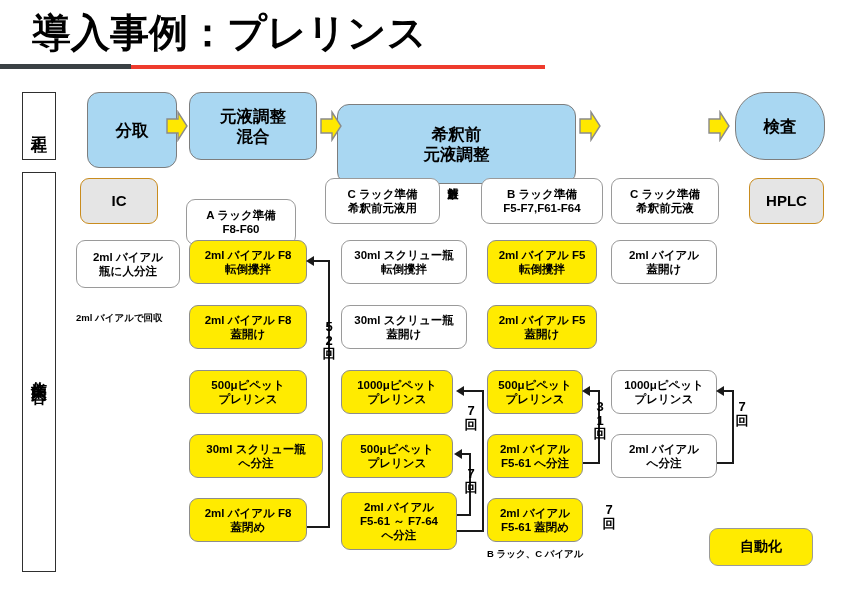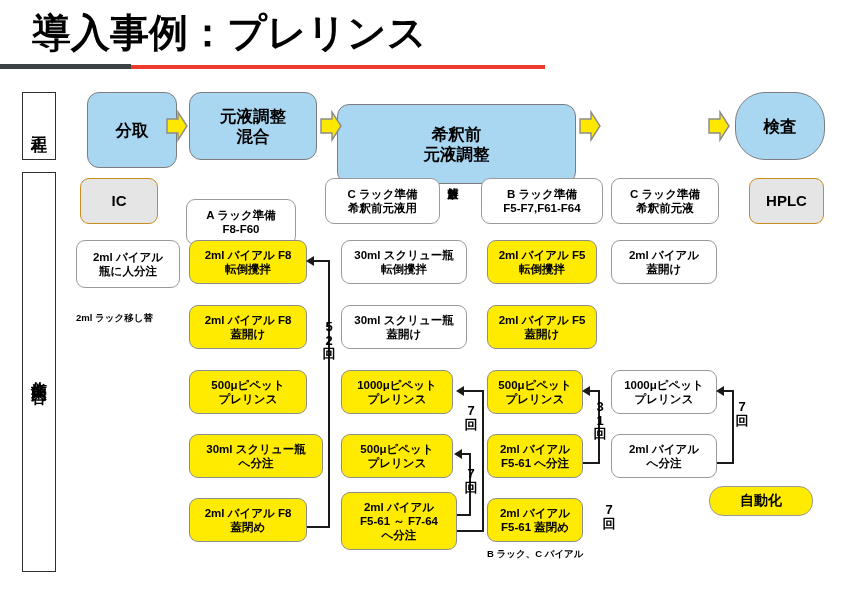--- a/index.html
+++ b/index.html
@@ -228,21 +228,21 @@
   <div class="box plain" style="left:481px; top:178px; width:122px; height:46px;">B ラック準備
 F5-F7,F61-F64</div>
 
   <div class="box plain" style="left:611px; top:178px; width:108px; height:46px;">C ラック準備
 希釈前元液</div>
 
   <div class="box orange" style="left:749px; top:178px; width:75px; height:46px;">HPLC</div>
 
   <div class="box plain" style="left:76px; top:240px; width:104px; height:48px;">2ml バイアル
 瓶に人分注</div>
-  <div class="caption" style="left:76px; top:312px;">2ml ラック移し替</div>
+  <div class="caption" style="left:76px; top:312px;">2ml バイアルで回収</div>
 
   <div class="box yellow" style="left:189px; top:240px; width:118px; height:44px;">2ml バイアル F8
 転倒攪拌</div>
   <div class="box yellow" style="left:189px; top:305px; width:118px; height:44px;">2ml バイアル F8
 蓋開け</div>
   <div class="box yellow" style="left:189px; top:370px; width:118px; height:44px;">500μピペット
 プレリンス</div>
   <div class="box yellow" style="left:189px; top:434px; width:134px; height:44px;">30ml スクリュー瓶
 へ分注</div>
   <div class="box yellow" style="left:189px; top:498px; width:118px; height:44px;">2ml バイアル F8
@@ -313,15 +313,15 @@
 へ分注</div>
 
   <div class="ln h" style="left:717px; top:462px; width:17px;"></div>
   <div class="ln v" style="left:732px; top:390px; height:74px;"></div>
   <div class="ln h" style="left:724px; top:390px; width:10px;"></div>
   <div class="arrowhead" style="left:716px; top:386px;"></div>
   <div class="loopnum" style="left:734px; top:400px; width:16px;">7
 回</div>
 
 
-  <div class="legend-box" style="left:709px; top:486px; width:104px; height:30px; background:#ffeb00;border-radius:14px;">自動化</div>
+  <div class="legend-box" style="left:709px; top:528px; width:104px; height:38px; background:#ffeb00;">自動化</div>
 
 </div>
 
 </body></html>

